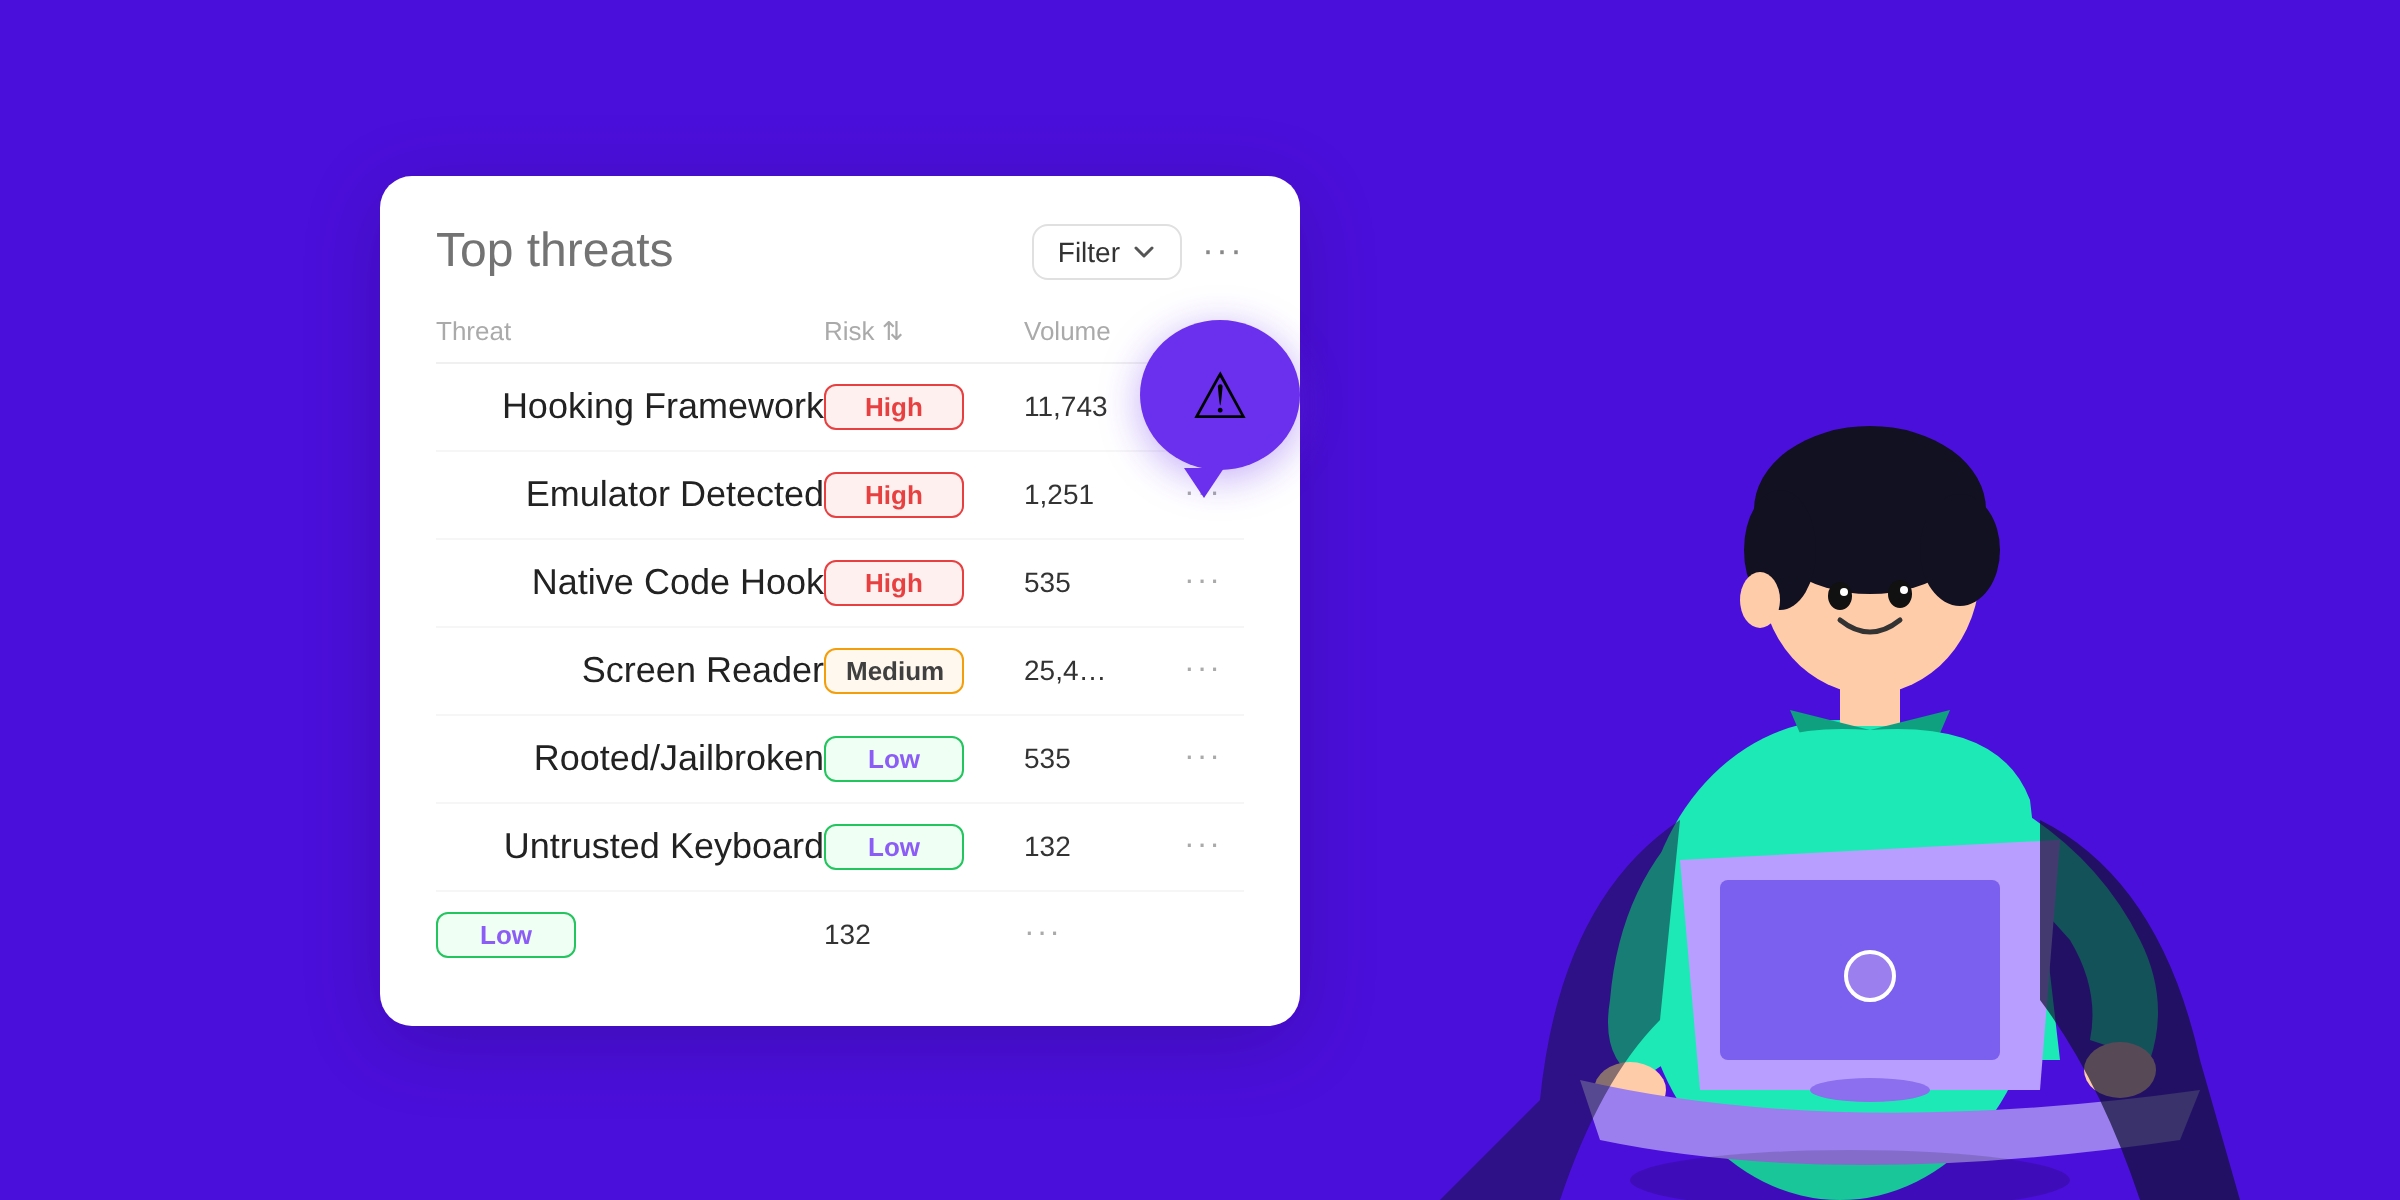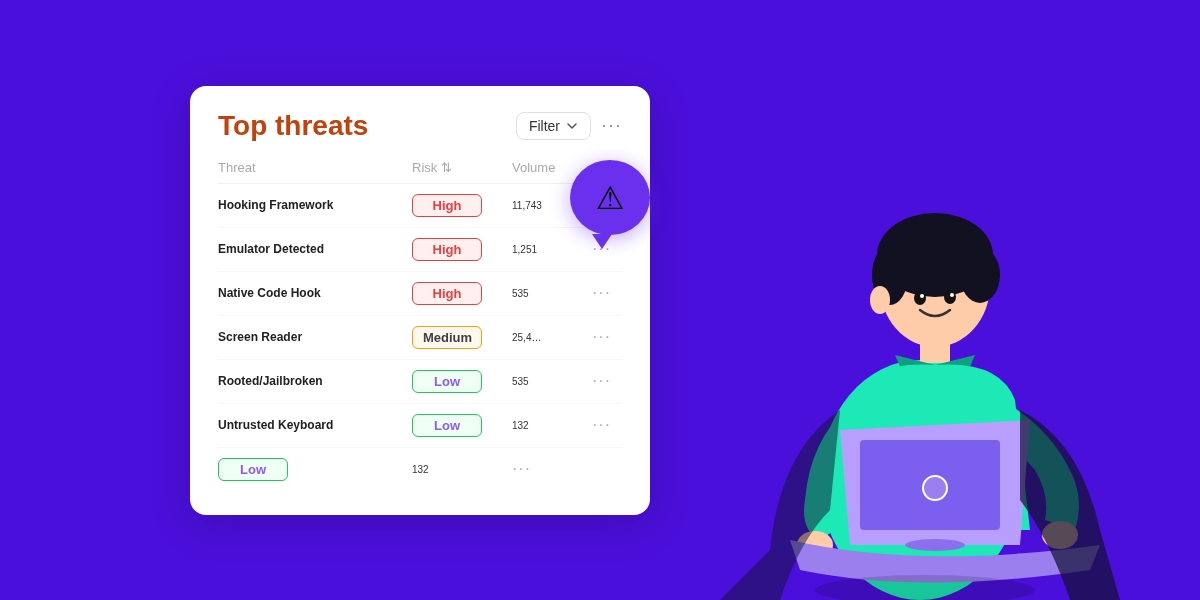--- a/index.html
+++ b/index.html
@@ -29,23 +29,23 @@
     }
 
     .card-header {
       display: flex;
       align-items: center;
       justify-content: space-between;
       margin-bottom: 18px;
     }
 
     .card-title {
-      font-size: 28px;
-      font-weight: 700;
-      color: #c2410c;
+      font-size: 24px;
+      font-weight: 400;
+      color: #737373;
     }
 
     .header-actions {
       display: flex;
       align-items: center;
       gap: 10px;
     }
 
     .filter-btn {
       display: flex;
@@ -87,23 +87,24 @@
       align-items: center;
       padding: 10px 0;
       border-bottom: 1px solid #f6f6f6;
     }
 
     .table-row:last-child {
       border-bottom: none;
     }
 
     .threat-name {
-      font-size: 12px;
+      font-size: 18px;
       color: #222;
-      font-weight: 700;
+      font-weight: 400;
+      text-align: right;
     }
 
     .badge {
       display: inline-block;
       padding: 3px 10px;
       border-radius: 6px;
       font-size: 13px;
       font-weight: 600;
       text-align: center;
       width: 70px;
@@ -121,21 +122,21 @@
       border: 1.5px solid #f59e0b;
     }
 
     .badge-low {
       background: #f0fff4;
       color: #8b5cf6;
       border: 1.5px solid #22c55e;
     }
 
     .volume {
-      font-size: 10px;
+      font-size: 14px;
       color: #333;
     }
 
     .row-more {
       font-size: 16px;
       color: #aaa;
       letter-spacing: 1px;
       cursor: pointer;
     }
 

